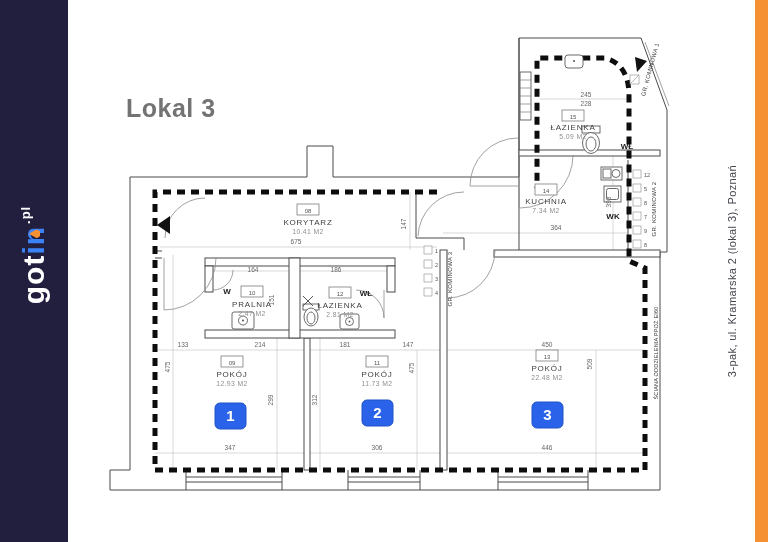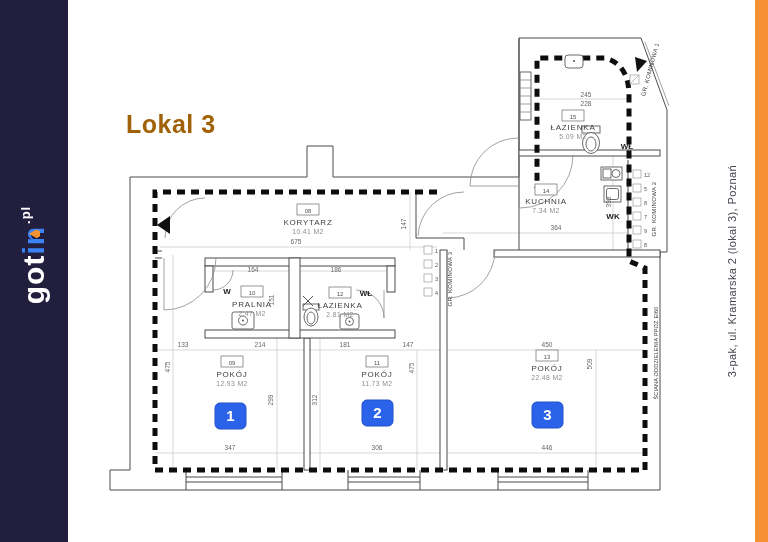--- a/index.html
+++ b/index.html
@@ -16,22 +16,22 @@
   .l-n{color:#3b82f6;position:relative;}
   .l-n .flame{position:absolute;left:7px;top:12px;width:9px;height:11px;background:#f69133;
         clip-path:polygon(50% 0,100% 70%,78% 100%,22% 100%,0 70%);}
   .l-pl{color:#ffffff;font-size:13px;font-weight:bold;vertical-align:14px;margin-left:2px;}
 
   
   .orange-bar{position:absolute;right:0;top:0;width:13px;height:542px;background:#f69133;}
   .address{position:absolute;right:30px;top:50%;transform:translateY(-50%) rotate(180deg);
         writing-mode:vertical-rl;font-size:11px;color:#46464f;letter-spacing:.4px;}
 
-  .title{position:absolute;left:126px;top:110px;font-size:25px;font-weight:800;
-        color:#a16207;letter-spacing:.5px;}
+  .title{position:absolute;left:126px;top:94px;font-size:25px;font-weight:800;
+        color:#737373;letter-spacing:.5px;}
 
   svg{position:absolute;left:0;top:0;}
   svg text{font-family:"Liberation Sans",sans-serif;}
   .t-dim{font-size:6.5px;fill:#666;text-anchor:middle;}
   .t-room{font-size:8px;fill:#3d3d3d;letter-spacing:.8px;text-anchor:middle;}
   .t-area{font-size:6.8px;fill:#8f8f8f;letter-spacing:.4px;text-anchor:middle;}
   .t-id{font-size:6px;fill:#555;text-anchor:middle;}
   .t-ann{font-size:6px;fill:#3a3a3a;text-anchor:middle;letter-spacing:.3px;}
   .t-sciana{font-size:5.5px;fill:#3a3a3a;text-anchor:middle;letter-spacing:.2px;}
   .t-wlab{font-size:8px;font-weight:bold;fill:#222;text-anchor:middle;}

